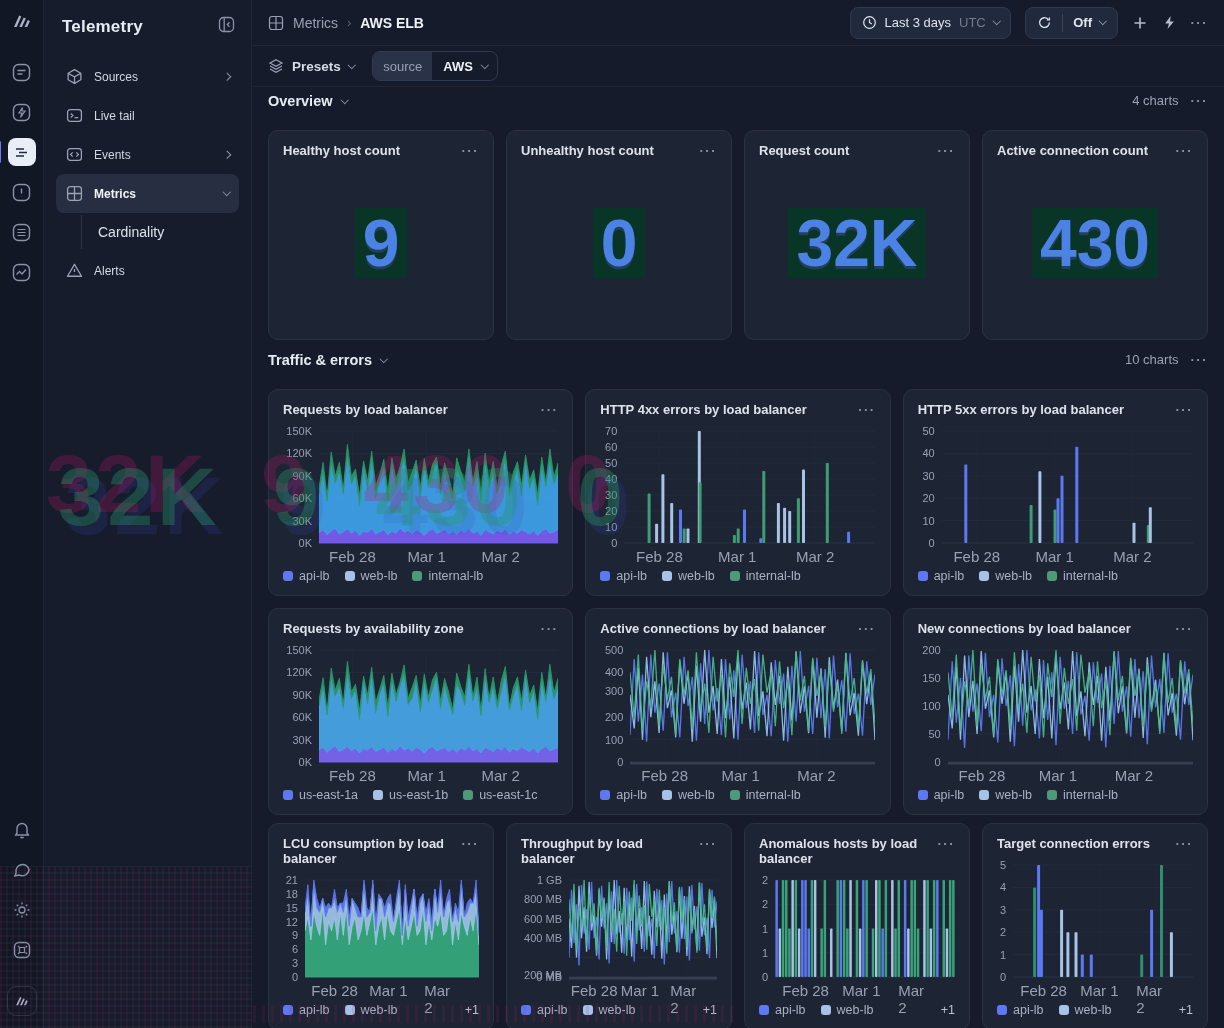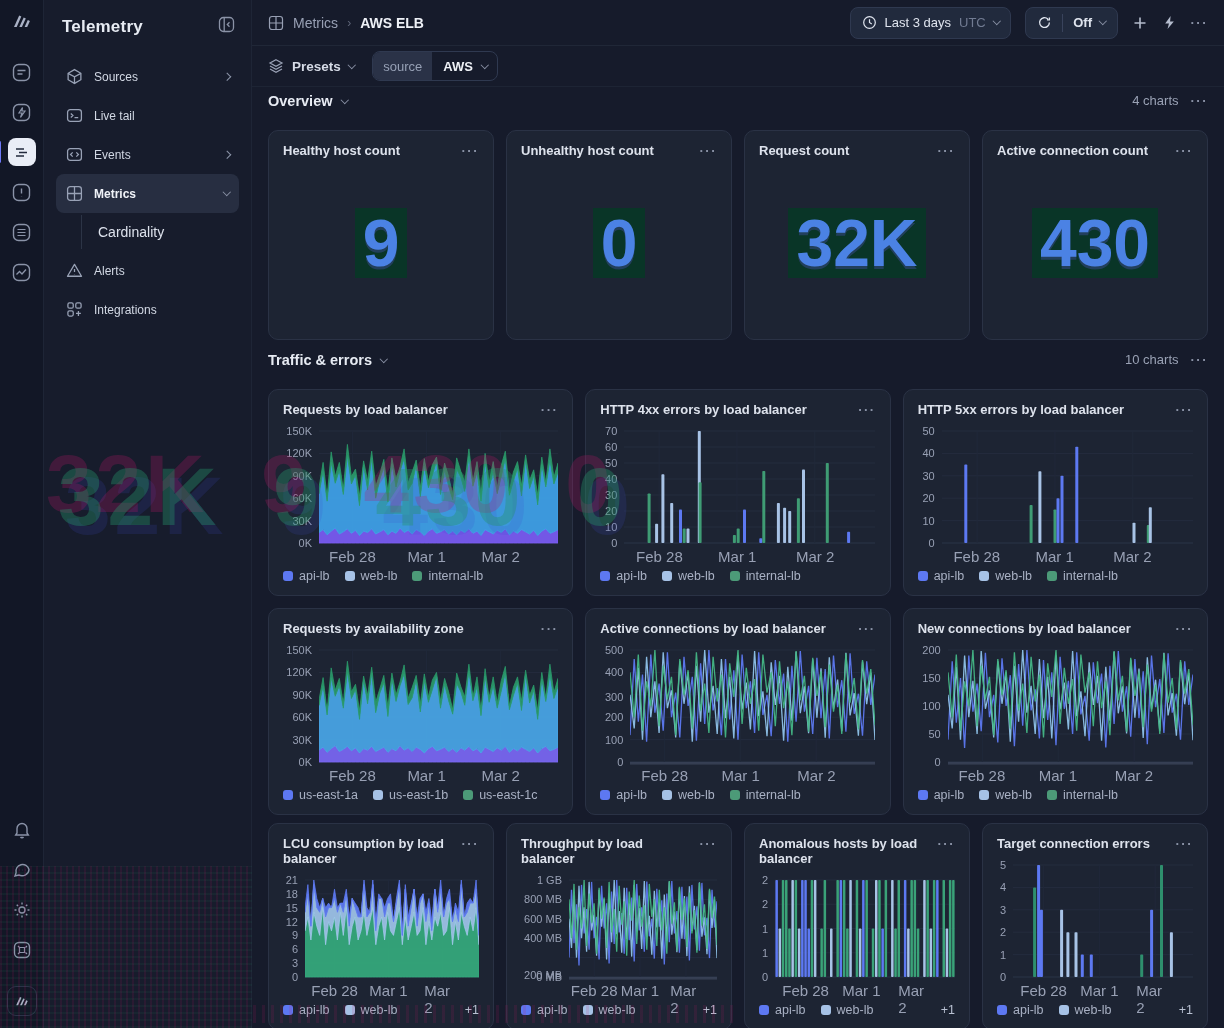--- a/index.html
+++ b/index.html
@@ -237,31 +237,20 @@
         </div>
       </div>
       <div class="nav-item">
         <span class="nicon">
             <svg width="17" height="17" viewBox="0 0 16 16" fill="none" stroke="currentColor" stroke-width="1.2">
               <path d="M8 2.2 14.6 13.4H1.4z" stroke-linejoin="round"></path>
               <path d="M8 6.5v3M8 11.4v.2"></path>
             </svg>
           </span>
         <span>Alerts</span>
-      </div>
-      <div class="nav-item">
-        <span class="nicon">
-            <svg width="17" height="17" viewBox="0 0 16 16" fill="none" stroke="currentColor" stroke-width="1.2">
-              <rect x="1.8" y="1.8" width="5" height="5" rx="1.4"></rect>
-              <rect x="9.2" y="1.8" width="5" height="5" rx="1.4"></rect>
-              <rect x="1.8" y="9.2" width="5" height="5" rx="1.4"></rect>
-              <path d="M11.7 9.4v4.6M9.4 11.7H14"></path>
-            </svg>
-          </span>
-        <span>Integrations</span>
       </div>
     </div>
   </div>
 
   <div class="main">
     <div class="topbar">
       <div class="crumbs">
         <span class="cicon">
             <svg width="16" height="16" viewBox="0 0 16 16" fill="none" stroke="currentColor" stroke-width="1.2">
               <rect x="1.5" y="1.5" width="13" height="13" rx="2.5"></rect>
@@ -561,21 +550,21 @@
           <div class="card chart-card">
             <div class="card-head">
               <span class="card-title">Active connections by load balancer</span>
               <span class="dots">···</span>
             </div>
             <div class="plot">
               <div class="yaxis" style="width: 30px;">
                 <span style="top: 110px;">0</span>
                 <span style="top: 87.6px;">100</span>
                 <span style="top: 65.2px;">200</span>
-                <span style="top: 45px;">300</span>
+                <span style="top: 39px;">300</span>
                 <span style="top: 20.4px;">400</span>
                 <span style="top: -2px;">500</span>
               </div>
               <div class="parea"><svg width="245" height="119">
                   <line x1="0" y1="116" x2="245" y2="116" stroke="#2b3448" stroke-width="1"></line>
                   <line x1="0" y1="93.60000000000001" x2="245" y2="93.60000000000001" stroke="#242c3e" stroke-width="1"></line>
                   <line x1="0" y1="71.2" x2="245" y2="71.2" stroke="#242c3e" stroke-width="1"></line>
                   <line x1="0" y1="48.800000000000004" x2="245" y2="48.800000000000004" stroke="#242c3e" stroke-width="1"></line>
                   <line x1="0" y1="26.399999999999995" x2="245" y2="26.399999999999995" stroke="#242c3e" stroke-width="1"></line>
                   <line x1="0" y1="4" x2="245" y2="4" stroke="#242c3e" stroke-width="1"></line>

